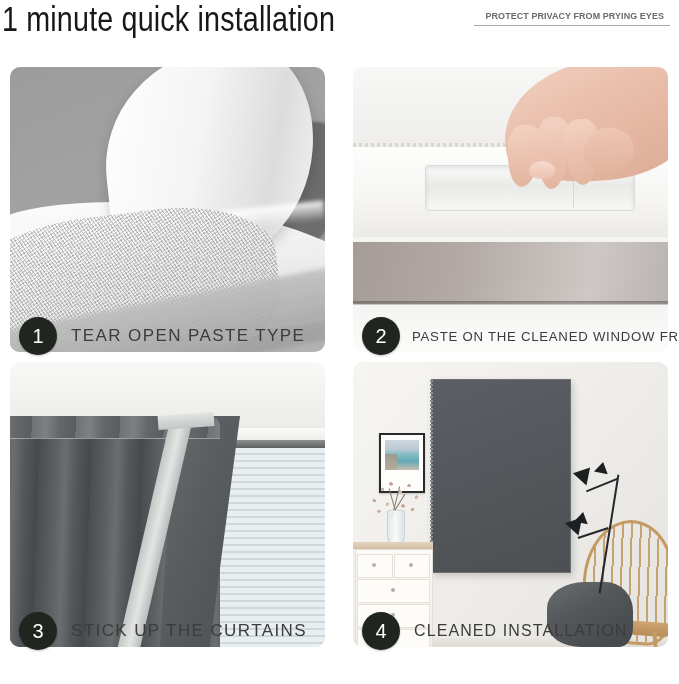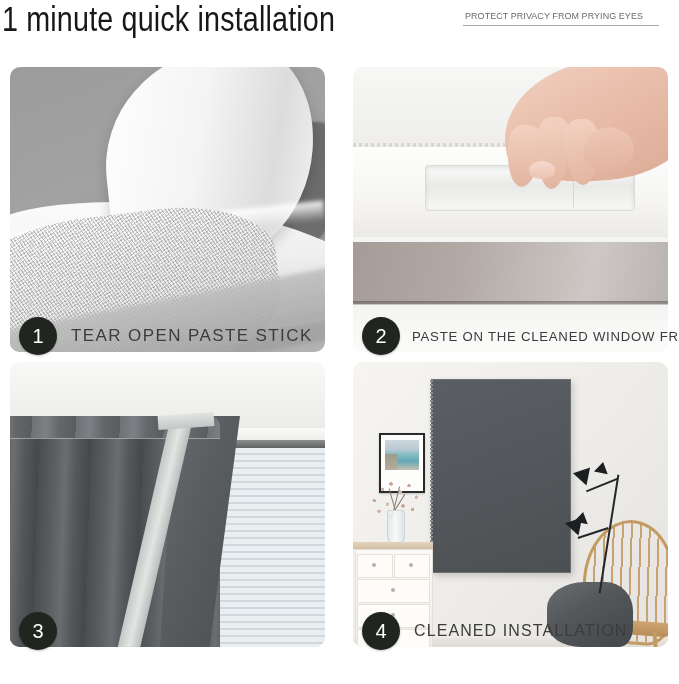--- a/index.html
+++ b/index.html
@@ -20,21 +20,21 @@
     font-family:"Liberation Sans", sans-serif;
     font-size:35px;
     font-weight:300;
     letter-spacing:0.2px;
     color:#16181a;
     transform:scaleX(0.82);
     transform-origin:left top;
     white-space:nowrap;
   }
   .tagline-wrap{
-    position:absolute;right:20px;top:10px;width:200px;text-align:left;
+    position:absolute;right:9px;top:10px;width:200px;text-align:right;font-weight:bold;
   }
   .tagline{
     font-size:9.5px;
     color:#6a6a6a;
     letter-spacing:0.1px;
     white-space:nowrap;
     transform:scaleX(0.94);
     transform-origin:center;
     display:block;
   }
@@ -384,21 +384,21 @@
     <div class="photo p1">
       <div class="dark-right"></div>
       <div class="white-tail"></div>
       <div class="white-strip"></div>
       <div class="glow"></div>
       <div class="mesh"></div>
       <div class="mesh-edge"></div>
     </div>
     <div class="caption-row">
       <div class="badge">1</div>
-      <div class="caption">TEAR OPEN PASTE STICK</div>
+      <div class="caption">TEAR OPEN PASTE TYPE</div>
     </div>
   </div>
 
   <div class="cell c2">
     <div class="photo p2">
       <div class="frame-top"></div>
       <div class="seam"></div>
       <div class="frame-white"></div>
       <div class="tape"></div>
       <div class="tape-div"></div>
@@ -426,20 +426,21 @@
       <div class="blinds"></div>
       <div class="curtain"></div>
       <div class="curtain-fold"></div>
       <div class="curtain-top"></div>
       <div class="curtain-stitch"></div>
       <div class="binding"></div>
       <div class="binding-top"></div>
     </div>
     <div class="caption-row">
       <div class="badge">3</div>
+      <div class="caption">STICK UP THE CURTAINS</div>
     </div>
   </div>
 
   <div class="cell c4">
     <div class="photo p4">
       <div class="wall4"></div>
       <div class="baseboard"></div>
       <div class="blackout"></div>
 
       <div class="art-frame">

